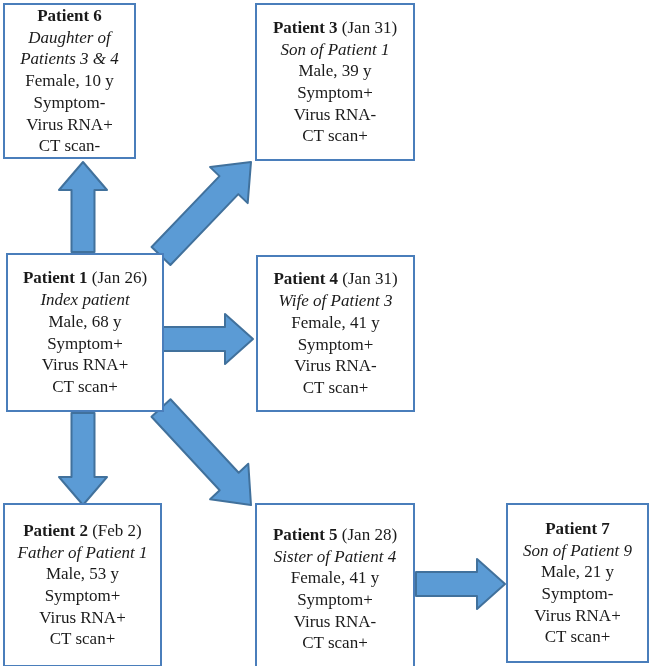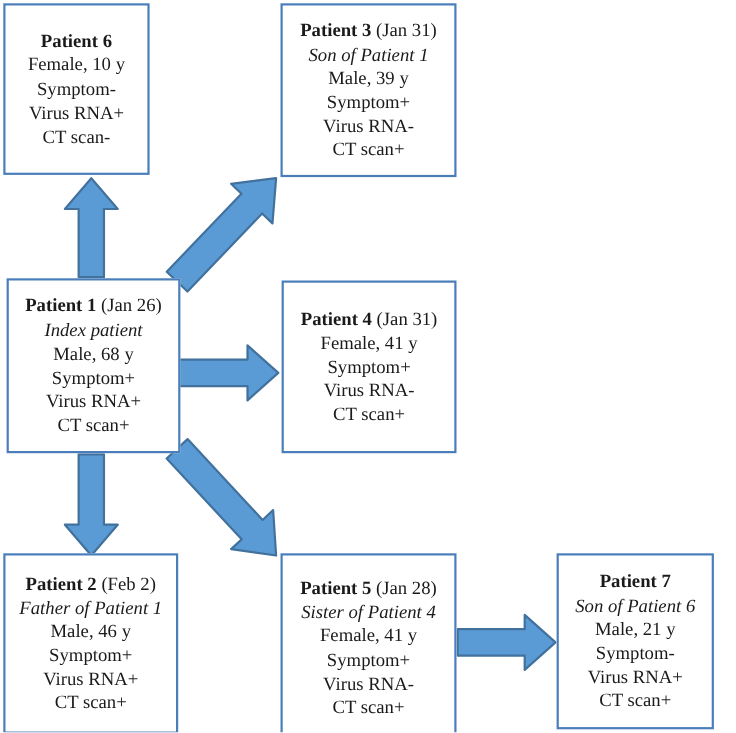--- a/index.html
+++ b/index.html
@@ -64,20 +64,21 @@
 
     <polygon class="arrow" points="71.5,413 71.5,477 59,477 83,505 107,477 94.5,477 94.5,413"></polygon>
 
     <polygon class="arrow" points="151.5,416.8 219.7,490.3 210.1,499.2 251,505 248.3,463.8 238.7,472.7 170.5,399.2"></polygon>
 
     <polygon class="arrow" points="416,572 477,572 477,559 505,584 477,609 477,596 416,596"></polygon>
   </svg>
 
   <div class="pbox" style="left:3px;top:3px;width:133px;height:156px">
     <div class="line title"><b>Patient 6</b> <span class="date"></span></div>
+    <div class="line relation">Daughter of Patients 3 &amp; 4</div>
     <div class="line">Female, 10 y</div>
     <div class="line">Symptom-</div>
     <div class="line">Virus RNA+</div>
     <div class="line">CT scan-</div>
   </div>
 
   <div class="pbox" style="left:255px;top:3px;width:160px;height:158px">
     <div class="line title"><b>Patient 3</b> <span class="date">(Jan 31)</span></div>
     <div class="line relation">Son of Patient 1</div>
     <div class="line">Male, 39 y</div>
@@ -90,46 +91,47 @@
     <div class="line title"><b>Patient 1</b> <span class="date">(Jan 26)</span></div>
     <div class="line relation">Index patient</div>
     <div class="line">Male, 68 y</div>
     <div class="line">Symptom+</div>
     <div class="line">Virus RNA+</div>
     <div class="line">CT scan+</div>
   </div>
 
   <div class="pbox" style="left:256px;top:255px;width:159px;height:157px">
     <div class="line title"><b>Patient 4</b> <span class="date">(Jan 31)</span></div>
+    <div class="line relation">Wife of Patient 3</div>
     <div class="line">Female, 41 y</div>
     <div class="line">Symptom+</div>
     <div class="line">Virus RNA-</div>
     <div class="line">CT scan+</div>
   </div>
 
   <div class="pbox" style="left:3px;top:503px;width:159px;height:164px">
     <div class="line title"><b>Patient 2</b> <span class="date">(Feb 2)</span></div>
     <div class="line relation">Father of Patient 1</div>
-    <div class="line">Male, 46 y</div>
+    <div class="line">Male, 53 y</div>
     <div class="line">Symptom+</div>
     <div class="line">Virus RNA+</div>
     <div class="line">CT scan+</div>
   </div>
 
   <div class="pbox" style="left:255px;top:503px;width:160px;height:172px">
     <div class="line title"><b>Patient 5</b> <span class="date">(Jan 28)</span></div>
     <div class="line relation">Sister of Patient 4</div>
     <div class="line">Female, 41 y</div>
     <div class="line">Symptom+</div>
     <div class="line">Virus RNA-</div>
     <div class="line">CT scan+</div>
   </div>
 
   <div class="pbox" style="left:506px;top:503px;width:143px;height:160px">
     <div class="line title"><b>Patient 7</b> <span class="date"></span></div>
-    <div class="line relation">Son of Patient 6</div>
+    <div class="line relation">Son of Patient 9</div>
     <div class="line">Male, 21 y</div>
     <div class="line">Symptom-</div>
     <div class="line">Virus RNA+</div>
     <div class="line">CT scan+</div>
   </div>
 
 </div>
 
 </body></html>

